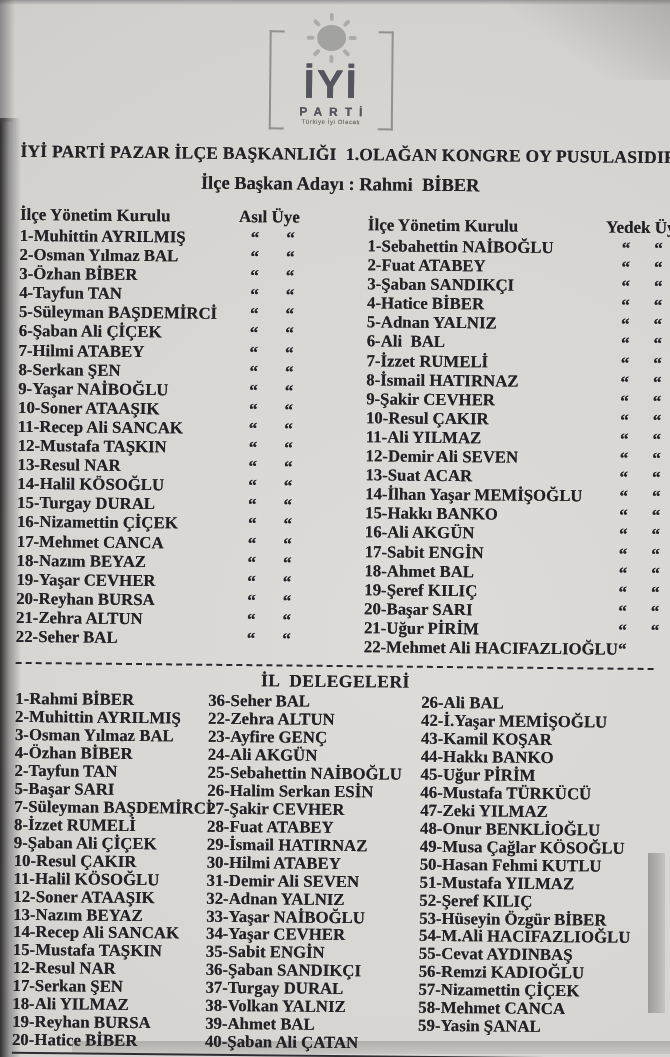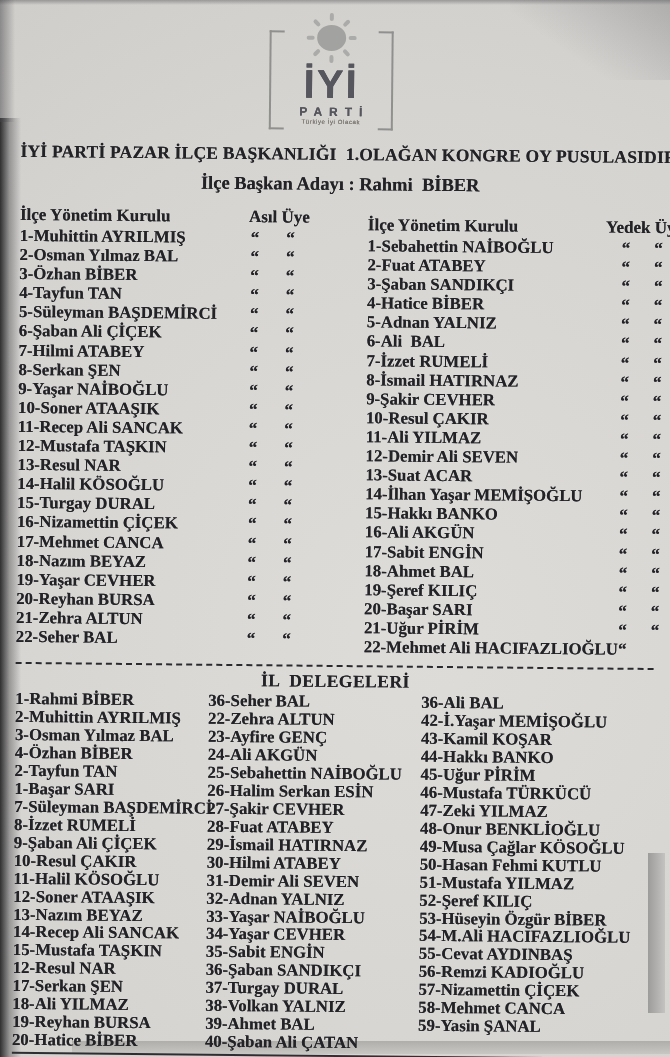--- a/index.html
+++ b/index.html
@@ -46,21 +46,21 @@
 
   
   .title{margin-top:13px;text-align:center;font-size:17.5px;font-weight:bold;white-space:pre;letter-spacing:.2px;}
   .subtitle{margin-top:9px;text-align:center;font-size:18.5px;font-weight:bold;white-space:pre;}
 
   
   .boards{display:flex;margin-top:13px;}
   .board-asil{flex:none;width:324px;}
   .board-yedek{flex:1;margin-left:24px;padding-top:7px;}
   .board-header{display:flex;justify-content:space-between;align-items:flex-end;font-weight:bold;font-size:17px;line-height:19px;}
-  .board-asil .member-type{margin-right:34px;}
+  .board-asil .member-type{margin-right:44px;}
   .board-yedek .member-type{margin-right:4px;}
   .board-rows{margin-top:2px;}
   .board-row{display:flex;align-items:baseline;height:19.1px;line-height:19.1px;}
   .member-name{flex:1;min-width:0;overflow:visible;font-weight:bold;font-size:16.8px;white-space:pre;}
   .ditto-marks{flex:none;display:flex;justify-content:space-between;font-weight:bold;font-size:17px;}
   .board-asil .ditto-marks{width:44px;margin-right:49px;}
   .board-yedek .ditto-marks{width:41px;margin-right:24px;}
 
   
   .dashed-sep{margin-top:9px;margin-right:2px;border-top:2.5px dashed #2a2a2e;}
@@ -436,21 +436,21 @@
     <div class="dashed-sep"></div>
 
     <div class="delegates-header">İL  DELEGELERİ</div>
     <div class="delegate-cols">
       <div>
           <div class="delegate-row"><span class="member-name">1-Rahmi BİBER</span></div>
           <div class="delegate-row"><span class="member-name">2-Muhittin AYRILMIŞ</span></div>
           <div class="delegate-row"><span class="member-name">3-Osman Yılmaz BAL</span></div>
           <div class="delegate-row"><span class="member-name">4-Özhan BİBER</span></div>
           <div class="delegate-row"><span class="member-name">2-Tayfun TAN</span></div>
-          <div class="delegate-row"><span class="member-name">1-Başar SARI</span></div>
+          <div class="delegate-row"><span class="member-name">5-Başar SARI</span></div>
           <div class="delegate-row"><span class="member-name">7-Süleyman BAŞDEMİRCİ</span></div>
           <div class="delegate-row"><span class="member-name">8-İzzet RUMELİ</span></div>
           <div class="delegate-row"><span class="member-name">9-Şaban Ali ÇİÇEK</span></div>
           <div class="delegate-row"><span class="member-name">10-Resul ÇAKIR</span></div>
           <div class="delegate-row"><span class="member-name">11-Halil KÖSOĞLU</span></div>
           <div class="delegate-row"><span class="member-name">12-Soner ATAAŞIK</span></div>
           <div class="delegate-row"><span class="member-name">13-Nazım BEYAZ</span></div>
           <div class="delegate-row"><span class="member-name">14-Recep Ali SANCAK</span></div>
           <div class="delegate-row"><span class="member-name">15-Mustafa TAŞKIN</span></div>
           <div class="delegate-row"><span class="member-name">12-Resul NAR</span></div>
@@ -475,21 +475,21 @@
           <div class="delegate-row"><span class="member-name">33-Yaşar NAİBOĞLU</span></div>
           <div class="delegate-row"><span class="member-name">34-Yaşar CEVHER</span></div>
           <div class="delegate-row"><span class="member-name">35-Sabit ENGİN</span></div>
           <div class="delegate-row"><span class="member-name">36-Şaban SANDIKÇI</span></div>
           <div class="delegate-row"><span class="member-name">37-Turgay DURAL</span></div>
           <div class="delegate-row"><span class="member-name">38-Volkan YALNIZ</span></div>
           <div class="delegate-row"><span class="member-name">39-Ahmet BAL</span></div>
           <div class="delegate-row"><span class="member-name">40-Şaban Ali ÇATAN</span></div>
         </div>
       <div>
-          <div class="delegate-row"><span class="member-name">36-Ali BAL</span></div>
+          <div class="delegate-row"><span class="member-name">26-Ali BAL</span></div>
           <div class="delegate-row"><span class="member-name">42-İ.Yaşar MEMİŞOĞLU</span></div>
           <div class="delegate-row"><span class="member-name">43-Kamil KOŞAR</span></div>
           <div class="delegate-row"><span class="member-name">44-Hakkı BANKO</span></div>
           <div class="delegate-row"><span class="member-name">45-Uğur PİRİM</span></div>
           <div class="delegate-row"><span class="member-name">46-Mustafa TÜRKÜCÜ</span></div>
           <div class="delegate-row"><span class="member-name">47-Zeki YILMAZ</span></div>
           <div class="delegate-row"><span class="member-name">48-Onur BENKLİOĞLU</span></div>
           <div class="delegate-row"><span class="member-name">49-Musa Çağlar KÖSOĞLU</span></div>
           <div class="delegate-row"><span class="member-name">50-Hasan Fehmi KUTLU</span></div>
           <div class="delegate-row"><span class="member-name">51-Mustafa YILMAZ</span></div>

